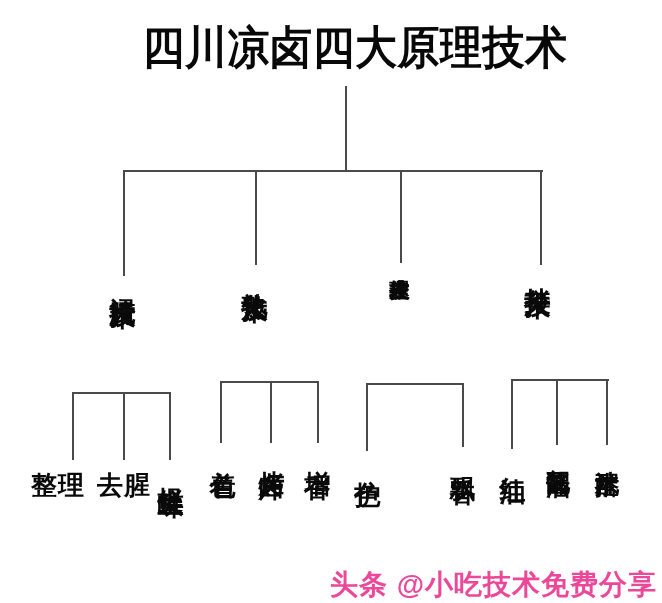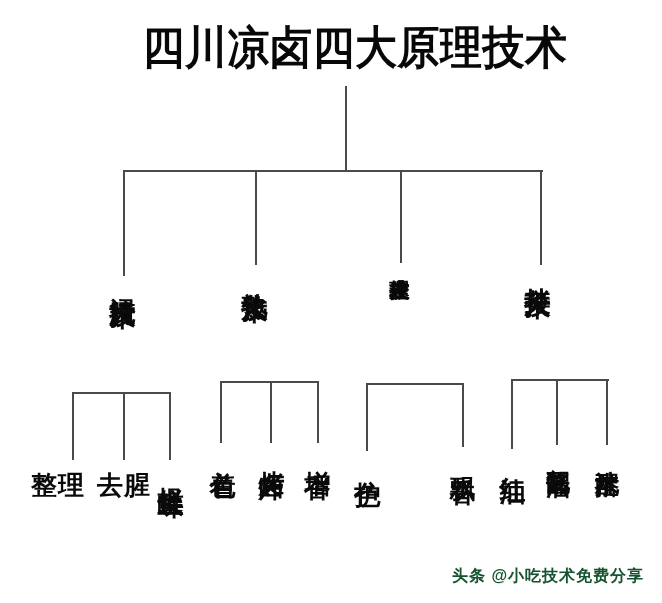--- a/index.html
+++ b/index.html
@@ -84,24 +84,24 @@
   .b4H    { left: 512px; top: 379px; width: 97px; height: 2px; }
   .b4d1   { left: 511px; top: 379px; width: 2px; height: 70px; }
   .b4d2   { left: 556px; top: 379px; width: 2px; height: 66px; }
   .b4d3   { left: 606px; top: 379px; width: 2px; height: 66px; }
   .b4c0   { left: 513px; top: 456px; }
   .b4c1   { left: 558px; top: 451px; font-size: 24px; letter-spacing: 1px; }
   .b4c2   { left: 607px; top: 451px; font-size: 24px; letter-spacing: 1px; }
   .watermark {
     position: absolute;
     top: 566px;
-    right: 26px;
-    font-size: 16px;
+    right: 13px;
+    font-size: 28px;
     font-weight: 700;
-    color: #14532d;
+    color: #ec4899;
     letter-spacing: 1px;
     text-shadow: 2px 2px 0 #ffffff, 1px 1px 0 #f2f2f2;
     white-space: nowrap;
   }
 </style>
 </head>
 <body>
 
 <div id="canvas">
 

